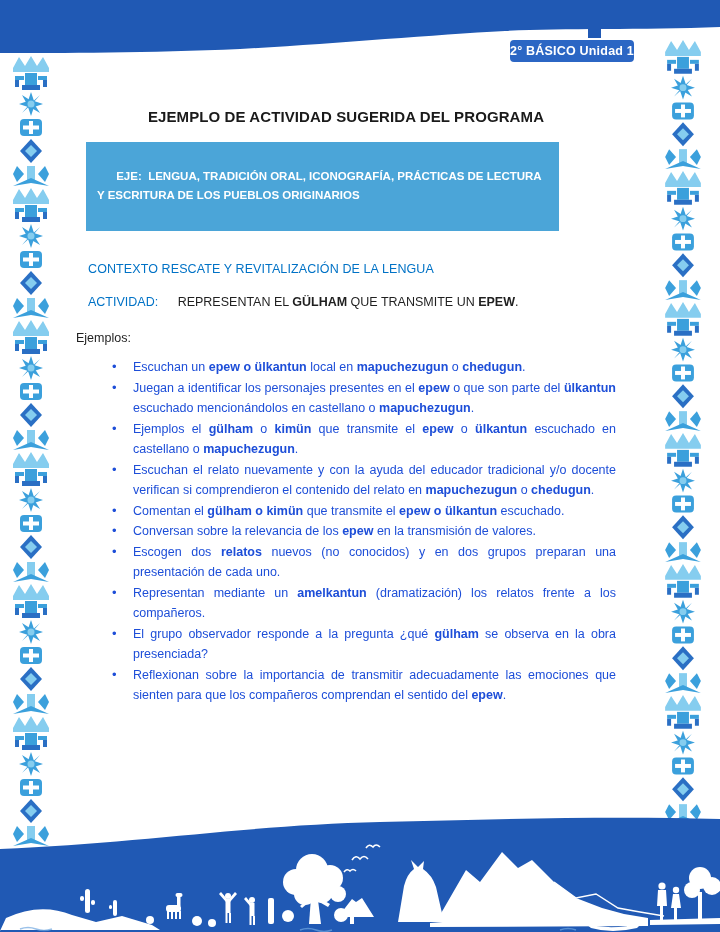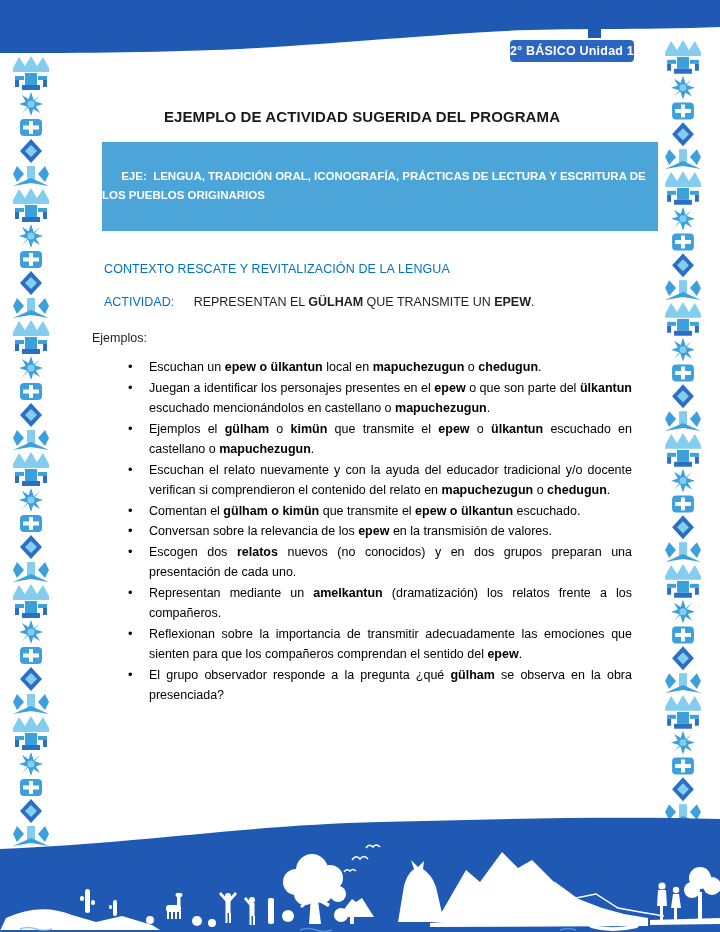--- a/index.html
+++ b/index.html
@@ -16,36 +16,36 @@
   }
 
   
   .border-left  { position:absolute; top:56px;  left:12px;  width:38px; height:790px; }
   .border-right { position:absolute; top:40px;  left:664px; width:38px; height:784px; }
 
   
   .footer-art { position:absolute; bottom:0; left:0; width:720px; height:120px; }
 
   
-  .content { position:absolute; top:100px; left:92px; width:540px; color:#1f1f1f; }
+  .content { position:absolute; top:100px; left:76px; width:540px; color:#1f1f1f; }
   .doc-title { text-align:center; font-size:15px; font-weight:bold; color:#1a1a1a; margin-top:8px; letter-spacing:.1px; }
   .eje-box {
-    margin:17px 0 0 10px; width:556px; background:#4ba5d8; color:#ffffff;
-    font-size:11.5px; font-weight:bold; line-height:19px; padding:6px 11px 7px 0;
+    margin:17px 0 0 10px; width:473px; background:#4ba5d8; color:#ffffff;
+    font-size:11.5px; font-weight:bold; line-height:19px; padding:6px 11px 7px 11px;
     white-space:pre-wrap;
   }
   .contexto { margin:31px 0 0 12px; color:#0072c6; font-size:12.5px; font-weight:normal; letter-spacing:.1px; }
   .actividad-row { margin:19px 0 0 12px; font-size:12.5px; }
   .actividad-label { color:#0072c6; margin-right:16px;text-align:center; }
   .actividad-text { color:#1f1f1f; }
   .ejemplos-label { margin:22px 0 12px 0; font-size:12.5px; }
   ul.examples { list-style:none; margin-top:4px; }
   ul.examples li {
     position:relative; padding-left:57px; font-size:12.5px; line-height:20.5px;
-    text-align:justify; color:#000000;
+    text-align:justify; color:#1d4ed8;
   }
   ul.examples li::before {
     content:"\2022"; position:absolute; left:36px; top:0; font-size:13px;
   }
   b { font-weight:bold; }
 </style>
 </head>
 <body>
 
 <div class="page">
@@ -127,22 +127,22 @@
 
     <ul class="examples">
         <li><span>Escuchan un </span><b>epew o ülkantun</b><span> local en </span><b>mapuchezugun</b><span> o </span><b>chedugun</b><span>.</span></li>
         <li><span>Juegan a identificar los personajes presentes en el </span><b>epew</b><span> o que son parte del </span><b>ülkantun</b><span> escuchado mencionándolos en castellano o </span><b>mapuchezugun</b><span>.</span></li>
         <li><span>Ejemplos el </span><b>gülham</b><span> o </span><b>kimün</b><span> que transmite el </span><b>epew</b><span> o </span><b>ülkantun</b><span> escuchado en castellano o </span><b>mapuchezugun</b><span>.</span></li>
         <li><span>Escuchan el relato nuevamente y con la ayuda del educador tradicional y/o docente verifican si comprendieron el contenido del relato en </span><b>mapuchezugun</b><span> o </span><b>chedugun</b><span>.</span></li>
         <li><span>Comentan el </span><b>gülham o kimün</b><span> que transmite el </span><b>epew o ülkantun</b><span> escuchado.</span></li>
         <li><span>Conversan sobre la relevancia de los </span><b>epew</b><span> en la transmisión de valores.</span></li>
         <li><span>Escogen dos </span><b>relatos</b><span> nuevos (no conocidos) y en dos grupos preparan una presentación de cada uno.</span></li>
         <li><span>Representan mediante un </span><b>amelkantun</b><span> (dramatización) los relatos frente a los compañeros.</span></li>
+        <li><span>El grupo observador responde a la pregunta ¿qué </span><b>gülham</b><span> se observa en la obra presenciada?</span></li>
         <li><span>Reflexionan sobre la importancia de transmitir adecuadamente las emociones que sienten para que los compañeros comprendan el sentido del </span><b>epew</b><span>.</span></li>
-        <li><span>El grupo observador responde a la pregunta ¿qué </span><b>gülham</b><span> se observa en la obra presenciada?</span></li>
       </ul>
   </div>
 
   <svg class="footer-art" viewBox="0 0 720 120" aria-hidden="true">
 
     <path d="M0,37 C140,31 250,13 380,10 C500,7 610,4 720,7 L720,120 L0,120 Z" fill="#2059b4"></path>
     <g fill="#ffffff">
 
       <path d="M0,119 L6,106 Q40,90 72,103 L96,110 L122,104 L152,113 L160,118 L0,118 Z"></path>
 

